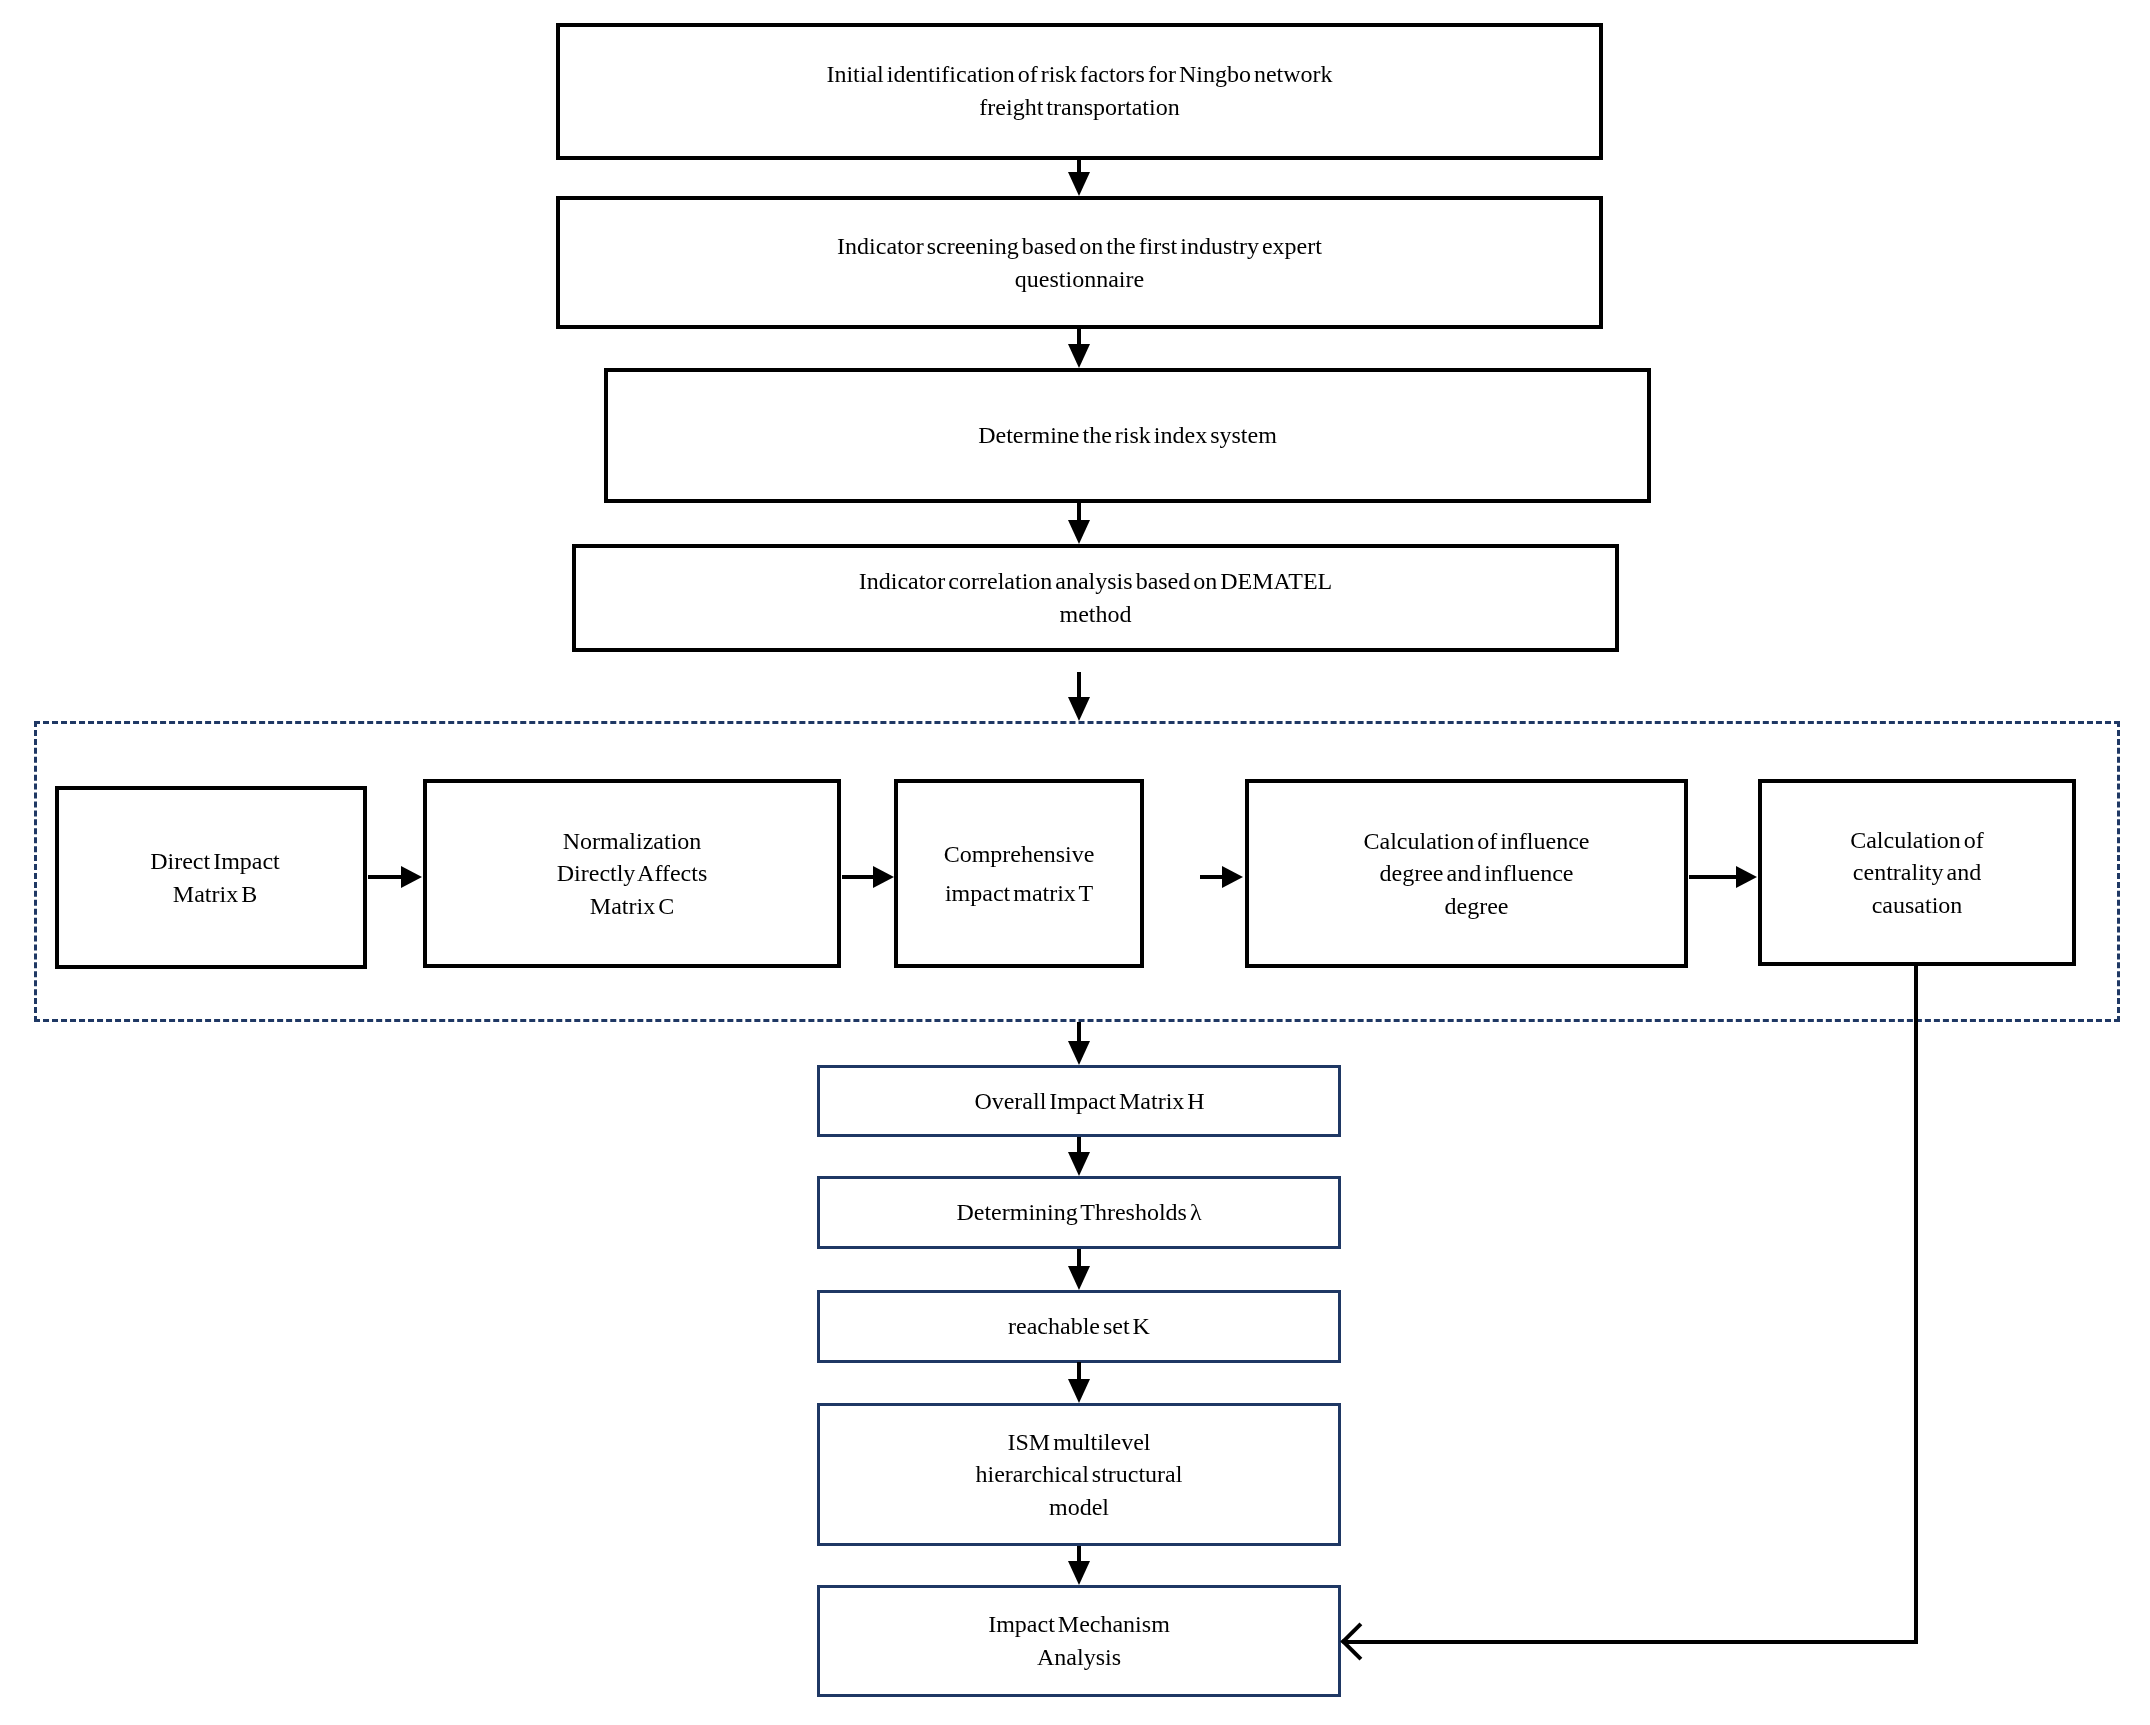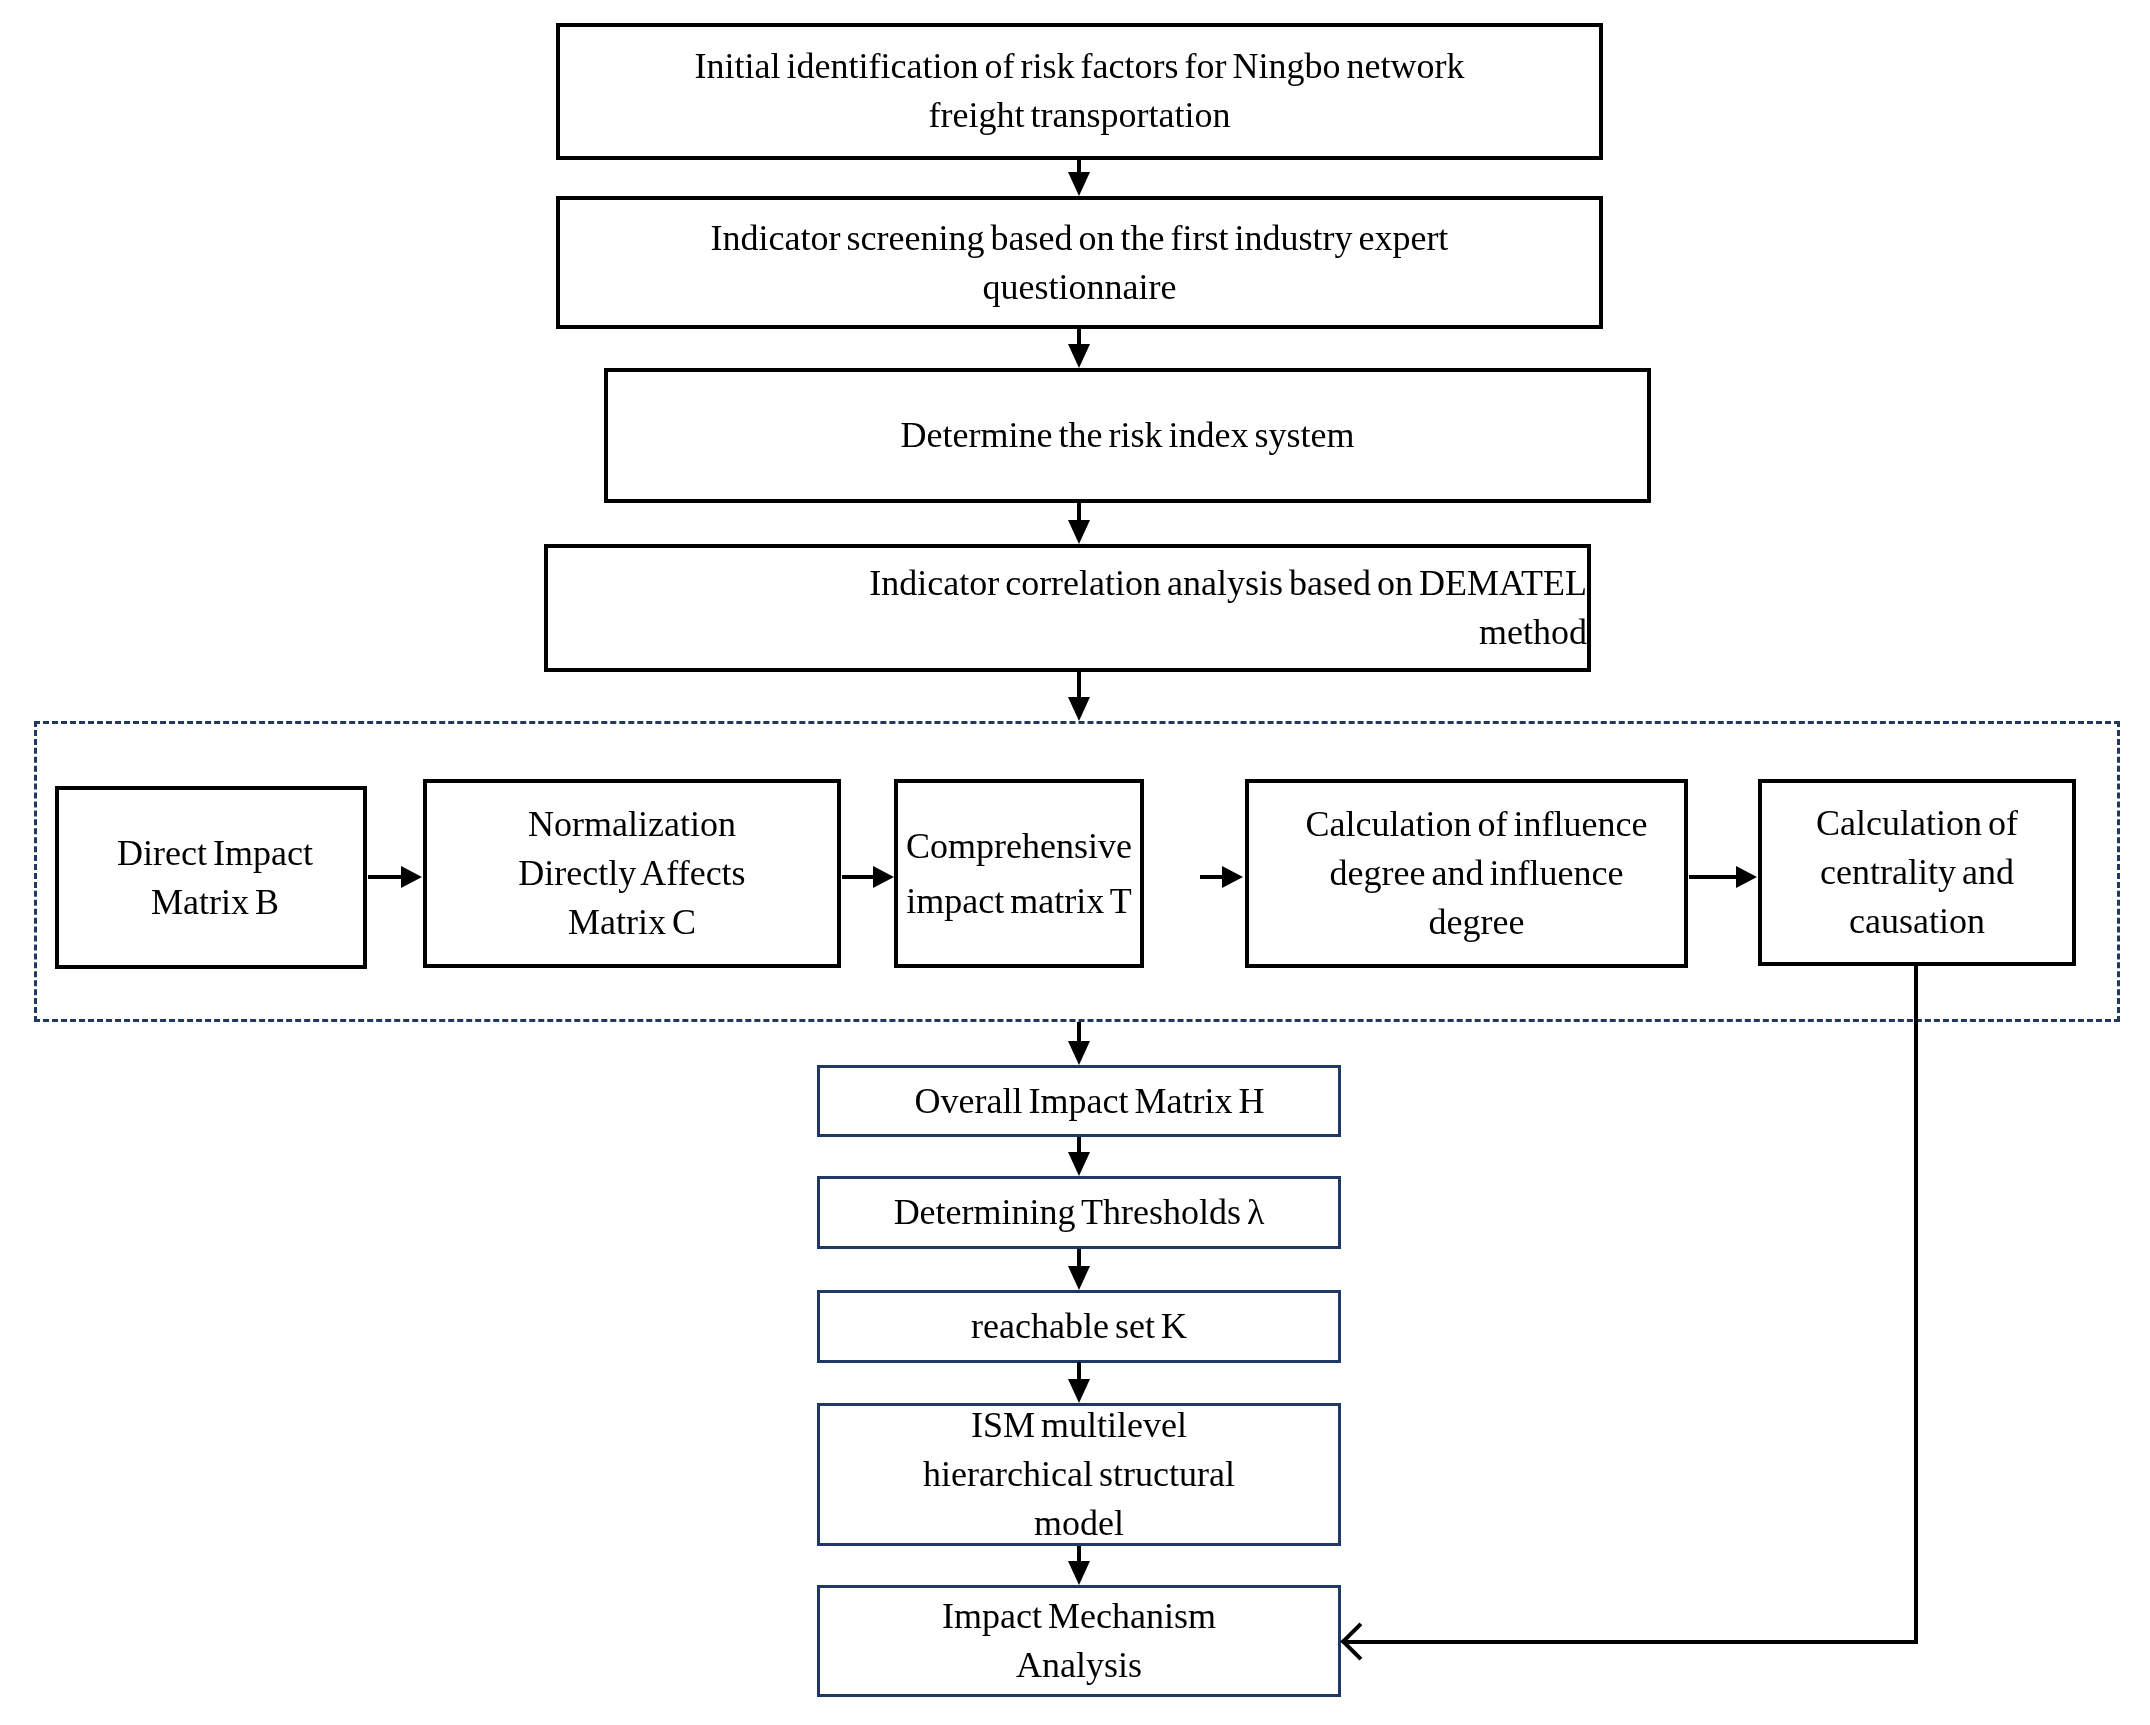--- a/index.html
+++ b/index.html
@@ -13,21 +13,21 @@
   }
   .box {
     position: absolute;
     background: #ffffff;
     box-sizing: border-box;
     display: flex;
     flex-direction: column;
     justify-content: center;
     align-items: center;
     text-align: center;
-    font-size: 36px;
+    font-size: 24px;
     line-height: 1.36;
     word-spacing: -3px;
   }
   .box-black { border: 4.5px solid #000000; }
   .box-navy  { border: 3px solid #1f3864; }
   .dashed-group {
     position: absolute;
     box-sizing: border-box;
     border: 3px dashed #1f3864;
     background: transparent;
@@ -68,21 +68,21 @@
 
   <div class="box box-black" style="left:556px; top:196px; width:1047px; height:133px;">
     <div class="tline">Indicator screening based on the first industry expert</div>
     <div class="tline">questionnaire</div>
   </div>
 
   <div class="box box-black" style="left:556px; top:368px; width:1047px; height:135px;margin-left:48px;">
     <div class="tline">Determine the risk index system</div>
   </div>
 
-  <div class="box box-black" style="left:544px; top:544px; width:1047px; height:128px;align-items:flex-end;">
+  <div class="box box-black" style="left:572px; top:544px; width:1047px; height:108px;">
     <div class="tline">Indicator correlation analysis based on DEMATEL</div>
     <div class="tline">method</div>
   </div>
 
   <div class="dashed-group" style="left:34px; top:721px; width:2086px; height:301px;"></div>
 
   <div class="box box-black" style="left:55px; top:786px; width:312px; height:183px;padding-left:8px;">
     <div class="tline">Direct Impact</div>
     <div class="tline">Matrix B</div>
   </div>

